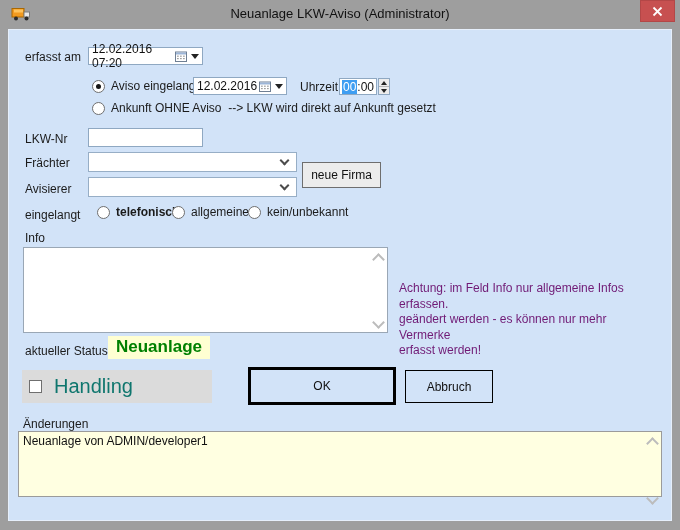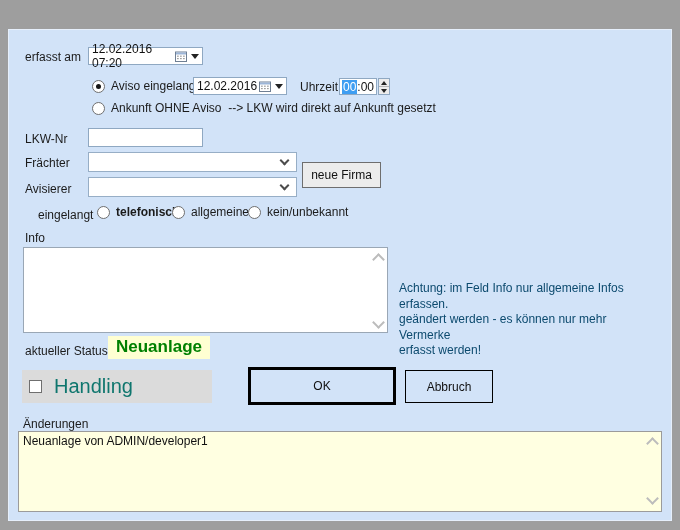--- a/index.html
+++ b/index.html
@@ -26,31 +26,49 @@
   .cv{width:7px;height:7px;border-right:2px solid #4c4c4c;border-bottom:2px solid #4c4c4c;transform:rotate(45deg);margin-top:-4px;}
   .txtarea{border:1px solid #9aa7b5;font-size:12px;color:#111;resize:none;outline:none;padding:2px 4px;}
   .scrollchev{position:absolute;width:9px;height:9px;}
   .scv-u{border-left:2px solid #bcbcbc;border-top:2px solid #bcbcbc;transform:rotate(45deg);}
   .scv-d{border-right:2px solid #bcbcbc;border-bottom:2px solid #bcbcbc;transform:rotate(45deg);}
   .btn{display:flex;align-items:center;justify-content:center;font-size:12px;color:#111;background:transparent;cursor:pointer;}
   .spinner{display:flex;flex-direction:column;border:1px solid #8fa8c2;background:#e8e8e8;}
   .spinbtn{flex:1;display:flex;align-items:center;justify-content:center;background:#ececec;cursor:pointer;}
   .spinbtn:first-child{border-bottom:1px solid #b5b5b5;}
   .selhh{background:#3f9ef2;color:#fff;padding:0 1px;}
-  .warn{font-size:12px;line-height:15.6px;color:#0c4a6e;}
+  .warn{font-size:12px;line-height:15.6px;color:#701a75;}
   .statusbadge{background:#ffffd2;color:#008000;font-size:17px;font-weight:bold;padding:1px 8px 2px 8px;}
   .handlingpanel{background:#dbdbdb;display:flex;align-items:center;gap:12px;padding-left:7px;}
   .chk{width:13px;height:13px;background:#fff;border:1px solid #6f6f6f;flex:none;}
   .handlingtxt{font-size:20px;color:#0f766e;}
 </style>
 </head>
 <body>
 
 <div id="win">
 
+  <div class="titlebar">
+    <span class="appicon">
+      <svg width="20" height="16" viewBox="0 0 20 16">
+        <rect x="1" y="2.5" width="12" height="8.5" fill="#f29a1f" stroke="#a96700"></rect>
+        <rect x="3" y="3.5" width="9" height="3" fill="#ffc35c" stroke="none"></rect>
+        <rect x="13" y="6" width="5.5" height="5" fill="#e9e9e9" stroke="#7c7c7c"></rect>
+        <circle cx="5" cy="12.5" r="2" fill="#2b2b2b"></circle>
+        <circle cx="15.5" cy="12.5" r="2" fill="#2b2b2b"></circle>
+      </svg>
+    </span>
+    <div class="title">Neuanlage LKW-Aviso (Administrator)</div>
+    <div class="closebtn">
+      <svg width="11" height="11" viewBox="0 0 11 11">
+        <line x1="1.5" y1="1.5" x2="9.5" y2="9.5" stroke="#fff" stroke-width="1.8"></line>
+        <line x1="9.5" y1="1.5" x2="1.5" y2="9.5" stroke="#fff" stroke-width="1.8"></line>
+      </svg>
+    </div>
+  </div>
 
   <div class="client"></div>
 
   <span class="abs lbl" style="left:25px;top:50px;">erfasst am</span>
   <div class="abs field dtfield" style="left:88px;top:47px;width:115px;height:18px;">
     <span>12.02.2016 07:20</span>
     <span class="dtright">
       <svg width="12" height="11" viewBox="0 0 12 11">
         <rect x="0.5" y="1" width="11" height="9.5" fill="#fff" stroke="#6f7f93"></rect>
         <rect x="1" y="1.5" width="10" height="2" fill="#9db6d8"></rect>
@@ -119,21 +137,21 @@
   <div class="abs btn" style="left:302px;top:162px;width:79px;height:26px;background:#ececec;border:1px solid #6e6e6e;">
     <span>neue Firma</span>
   </div>
 
   <span class="abs lbl" style="left:25px;top:182px;">Avisierer</span>
   <div class="abs combo" style="left:88px;top:177px;width:209px;height:20px;">
     <span class="lbl" style="flex:1;"></span>
     <span class="cv"></span>
   </div>
 
-  <span class="abs lbl" style="left:25px;top:208px;margin-left:13px;">eingelangt</span>
+  <span class="abs lbl" style="left:25px;top:208px;">eingelangt</span>
   <div class="abs radiorow" style="left:97px;top:205px;font-weight:bold;">
     <span class="radio"></span>
     <span class="lbl">telefonisch</span>
   </div>
   <div class="abs radiorow" style="left:172px;top:205px;">
     <span class="radio"></span>
     <span class="lbl">allgemeine</span>
   </div>
   <div class="abs radiorow" style="left:248px;top:205px;">
     <span class="radio"></span>
@@ -160,17 +178,17 @@
   </div>
 
   <div class="abs btn" style="left:248px;top:367px;width:148px;height:38px;border:3px solid #000;">
     <span>OK</span>
   </div>
   <div class="abs btn" style="left:405px;top:370px;width:88px;height:33px;border:1px solid #000;">
     <span>Abbruch</span>
   </div>
 
   <span class="abs lbl" style="left:23px;top:417px;">Änderungen</span>
-  <textarea class="abs txtarea" style="left: 18px; top: 431px; width: 644px; height: 81px; background: rgb(255, 255, 225); border-color: rgb(155, 155, 155);">Neuanlage von ADMIN/developer1</textarea>
+  <textarea class="abs txtarea" style="left: 18px; top: 431px; width: 644px; height: 66px; background: rgb(255, 255, 225); border-color: rgb(155, 155, 155);">Neuanlage von ADMIN/developer1</textarea>
   <span class="scrollchev scv-u" style="left:648px;top:439px;"></span>
   <span class="scrollchev scv-d" style="left:648px;top:494px;"></span>
 
 </div>
 
 </body></html>

